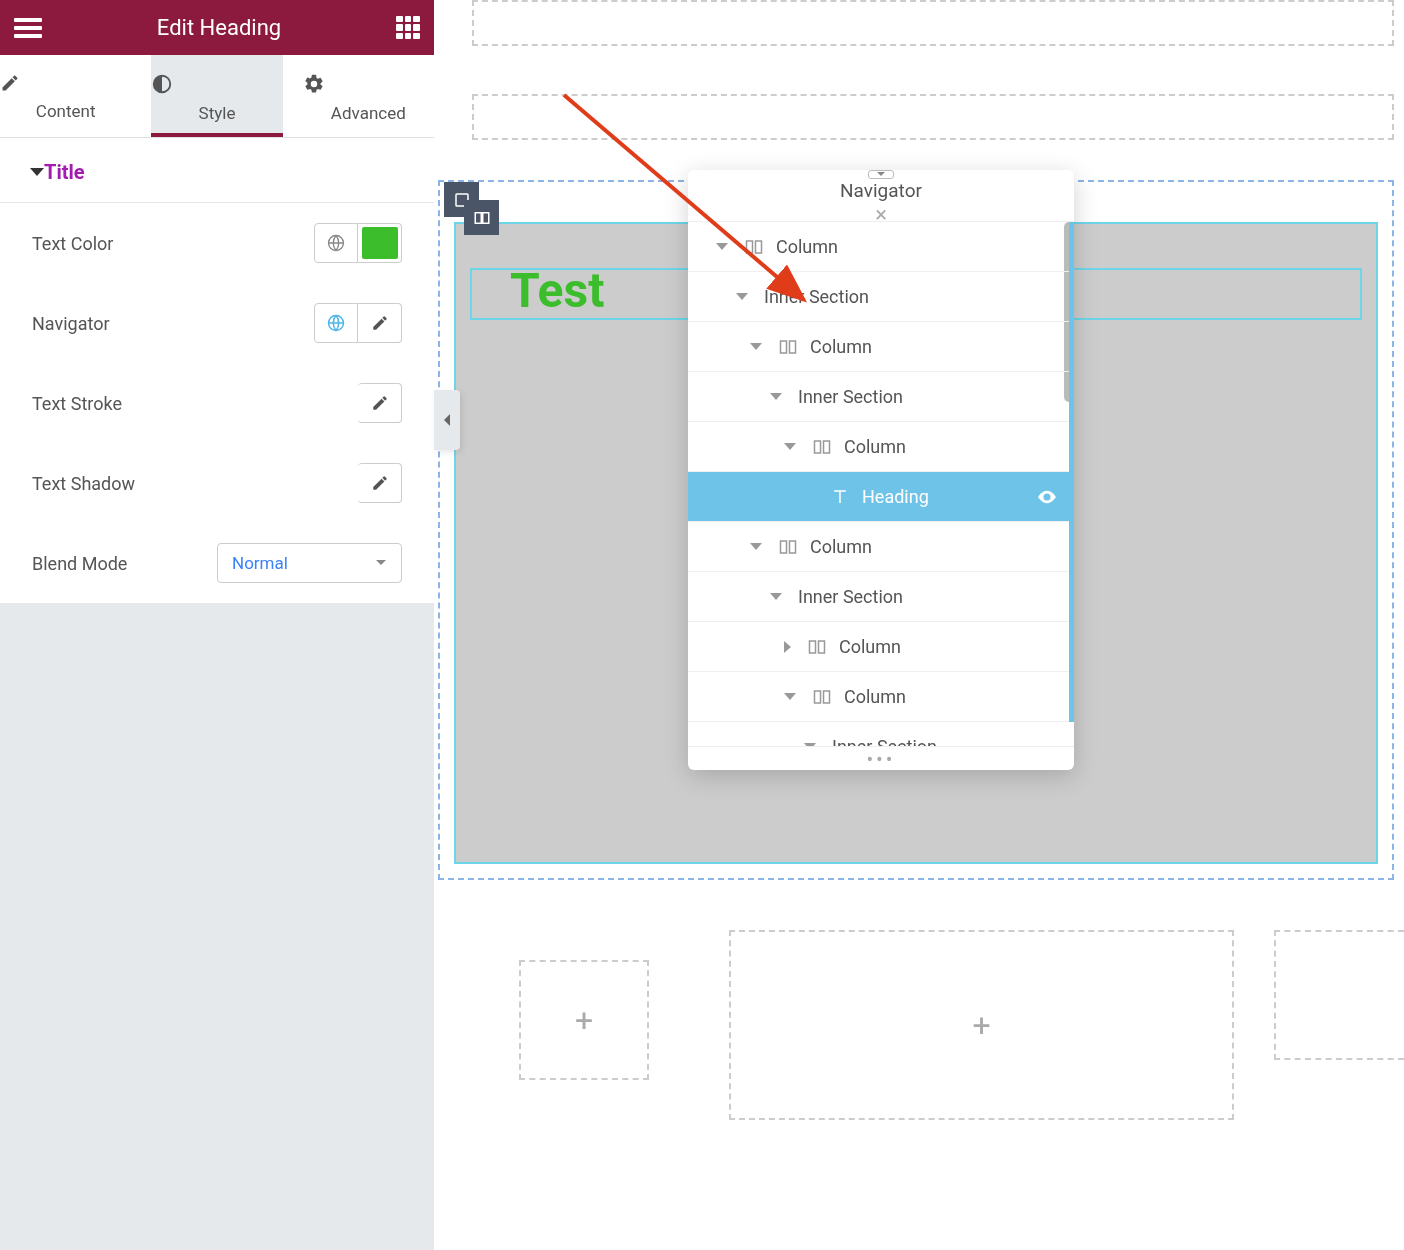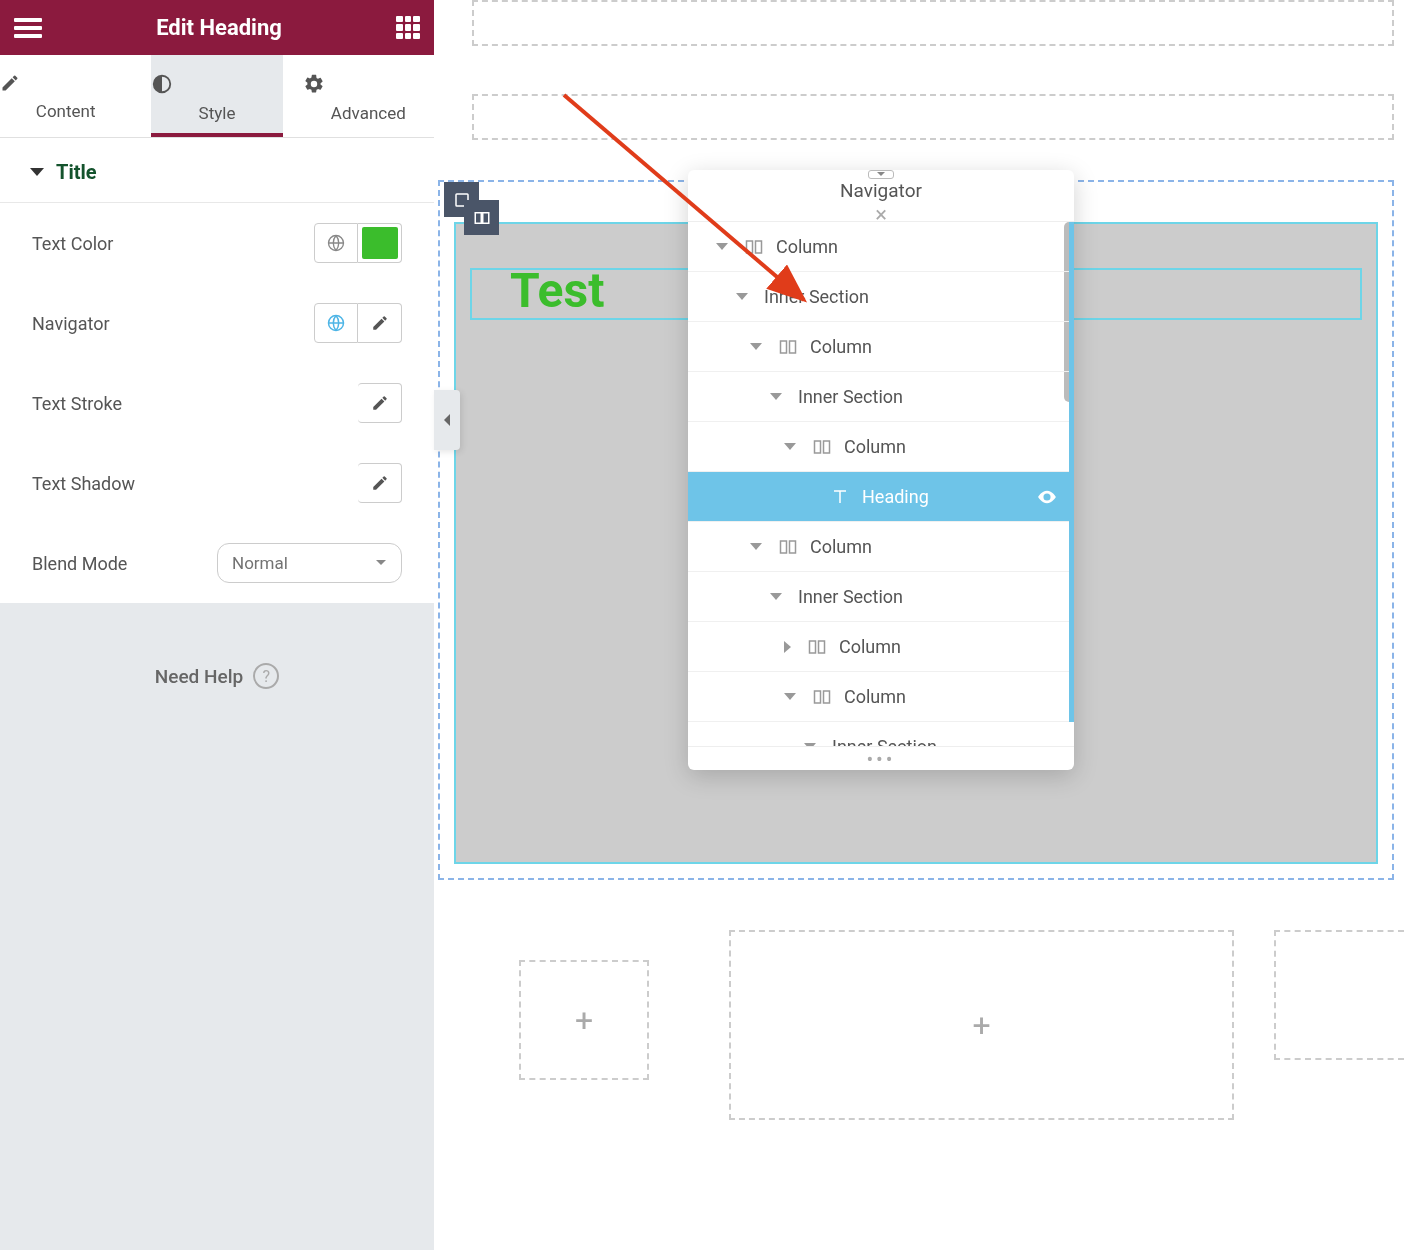--- a/index.html
+++ b/index.html
@@ -1,49 +1,49 @@
 <!DOCTYPE html>
 <html><head>
 <meta charset="utf-8">
 <style>
 * { box-sizing: border-box; margin: 0; padding: 0; }
 body { font-family: -apple-system, BlinkMacSystemFont, "Segoe UI", Roboto, sans-serif; background: #fff; width: 1404px; height: 1250px; overflow: hidden; position: relative; }
 
 
 .sidebar { position: absolute; left: 0; top: 0; width: 434px; height: 100%; background: #e6e9ec; display: flex; flex-direction: column; }
 .sidebar-header { background: #8B1A3E; height: 55px; display: flex; align-items: center; justify-content: space-between; padding: 0 14px; color: #fff; }
-.sidebar-header-title { font-size: 22px; font-weight: 700; flex: 1; text-align: center; }
+.sidebar-header-title { font-size: 22px; font-weight: 400; flex: 1; text-align: center; }
 .hamburger-icon { width: 28px; height: 20px; display: flex; flex-direction: column; justify-content: space-between; cursor: pointer; }
 .hamburger-icon span { display: block; height: 4px; background: #fff; border-radius: 1px; }
 .apps-icon { width: 24px; height: 24px; display: grid; grid-template-columns: repeat(3, 1fr); grid-template-rows: repeat(3, 1fr); gap: 2px; cursor: pointer; }
 .apps-icon span { background: #fff; border-radius: 1px; }
 
 
 .tabs { display: flex; background: #fff; border-bottom: 1px solid #e0e0e0; gap: 20px; }
 .tab { flex: 1; padding: 18px 0 14px; text-align: center; cursor: pointer; color: #555; position: relative; }
 .tab-icon { font-size: 22px; color: #555; margin-bottom: 8px; display: block; }
 .tab-label { font-size: 17px; color: #555; }
 .tab.active { background: #e6e9ec; }
 .tab.active::after { content: ''; position: absolute; bottom: 0; left: 0; right: 0; height: 4px; background: #8B1A3E; }
 
 
 .settings { background: #fff; }
 .section-header { display: flex; align-items: center; padding: 22px 30px 18px; border-bottom: 1px solid #e8e8e8; cursor: pointer; }
-.section-header-label { font-weight: 700; font-size: 20px; color: #14532d; margin-left: 12px; }
+.section-header-label { font-weight: 700; font-size: 20px; color: #a21caf; margin-left: 0; }
 .caret-down { width: 0; height: 0; border-left: 7px solid transparent; border-right: 7px solid transparent; border-top: 8px solid #333; }
 
 .control-row { display: flex; align-items: center; justify-content: space-between; padding: 20px 32px; }
 .control-label { font-size: 18px; color: #555; }
 .control-group { display: flex; gap: 0; }
 .btn { width: 44px; height: 40px; border: 1px solid #ccc; background: #fff; display: flex; align-items: center; justify-content: center; cursor: pointer; font-size: 18px; color: #888; }
 .btn:first-child { border-radius: 4px 0 0 4px; }
 .btn:last-child { border-radius: 0 4px 4px 0; border-left: none; }
 .btn.single { border-radius: 4px; }
 .color-swatch { width: 36px; height: 32px; background: #3bbd2c; border-radius: 2px; }
-.select-control { display: flex; align-items: center; justify-content: space-between; width: 185px; height: 40px; border: 1px solid #ccc; border-radius: 12px; padding: 0 14px; background: #fff; cursor: pointer; font-size: 17px; color: #737373; }
+.select-control { display: flex; align-items: center; justify-content: space-between; width: 185px; height: 40px; border: 1px solid #ccc; border-radius: 4px; padding: 0 14px; background: #fff; cursor: pointer; font-size: 17px; color: #3b82f6; }
 
 .help-area { text-align: center; padding: 60px 0; display: flex; align-items: center; justify-content: center; gap: 10px; }
 .help-text { font-size: 19px; color: #666; font-weight: 500; }
 .help-icon { width: 26px; height: 26px; border: 2px solid #aaa; border-radius: 50%; display: flex; align-items: center; justify-content: center; color: #aaa; font-size: 16px; }
 
 
 .canvas { position: absolute; left: 434px; top: 0; right: 0; height: 100%; background: #fff; }
 .dashed-box { border: 2px dashed #ccc; }
 .dashed-box.top1 { position: absolute; left: 38px; top: 0; right: 10px; height: 46px; }
 .dashed-box.top2 { position: absolute; left: 38px; top: 94px; right: 10px; height: 46px; }
@@ -202,24 +202,20 @@
         <span>Normal</span>
         <span>
           <svg width="12" height="8" viewBox="0 0 12 8" fill="#888">
               <path d="M1 1l5 5 5-5"></path>
             </svg>
         </span>
       </div>
     </div>
   </div>
 
-  <div class="help-area">
-    <span class="help-text">Need Help</span>
-    <span class="help-icon">?</span>
-  </div>
 </div>
 
 <div class="canvas">
   <div class="dashed-box top1"></div>
   <div class="dashed-box top2"></div>
 
   <div class="section-outline">
     <div class="section-tab">
       <svg viewBox="0 0 24 24" fill="none" stroke="#fff" stroke-width="2">
           <rect x="4" y="4" width="16" height="16" rx="1"></rect>

